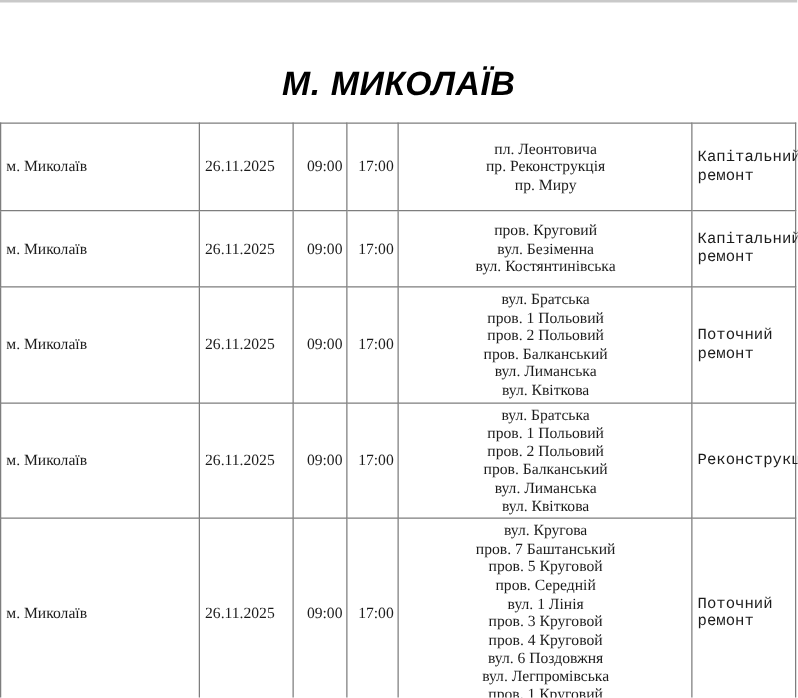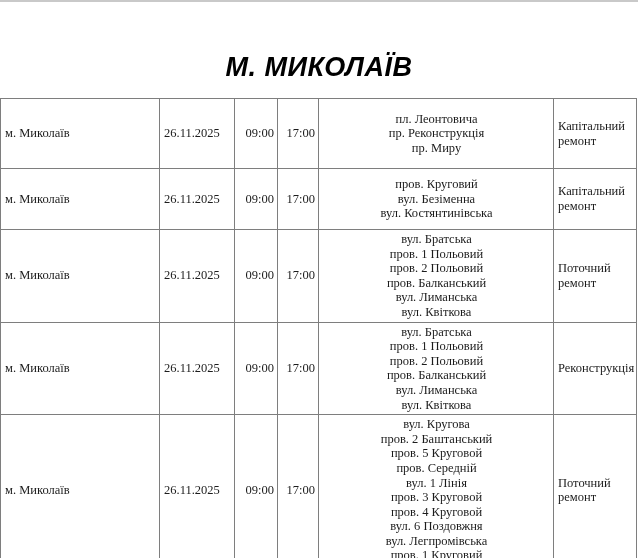--- a/index.html
+++ b/index.html
@@ -49,21 +49,21 @@
   col.c-city  { width: 159px; }
   col.c-date  { width: 75px; }
   col.c-start { width: 43px; }
   col.c-end   { width: 41px; }
   col.c-streets { width: 235px; }
   col.c-work  { width: 83px; }
   td.city { padding-left: 8px; }
   td.date { padding-left: 4px; }
   td.time { text-align: right; padding-left: 1px; padding-right: 1px; }
   td.streets { padding-left: 5px; text-align: center; }
-  td.work { padding-left: 4px; padding-right: 1px; font-size: 12.3px; }
+  td.work { padding-left: 4px; padding-right: 1px; font-size: 12.3px; font-family: Liberation Mono, monospace; }
   tbody tr:nth-child(1) { height: 70px; }
   tbody tr:nth-child(2) { height: 61px; }
   tbody tr:nth-child(3) { height: 89px; }
   tbody tr:nth-child(4) { height: 89px; }
   tbody tr:nth-child(5) { height: 146px; }
 </style>
 </head>
 <body>
 
 <div class="top-rule"></div>
@@ -138,21 +138,21 @@
     <td class="work">Реконструкція</td>
   </tr>
 
   <tr>
     <td class="city">м. Миколаїв</td>
     <td class="date">26.11.2025</td>
     <td class="time">09:00</td>
     <td class="time">17:00</td>
     <td class="streets">
           <div>вул. Кругова</div>
-          <div>пров. 2 Баштанський</div>
+          <div>пров. 7 Баштанський</div>
           <div>пров. 5 Круговой</div>
           <div>пров. Середній</div>
           <div>вул. 1 Лінія</div>
           <div>пров. 3 Круговой</div>
           <div>пров. 4 Круговой</div>
           <div>вул. 6 Поздовжня</div>
           <div>вул. Легпромівська</div>
           <div>пров. 1 Круговий</div>
         </td>
     <td class="work">Поточний ремонт</td>

